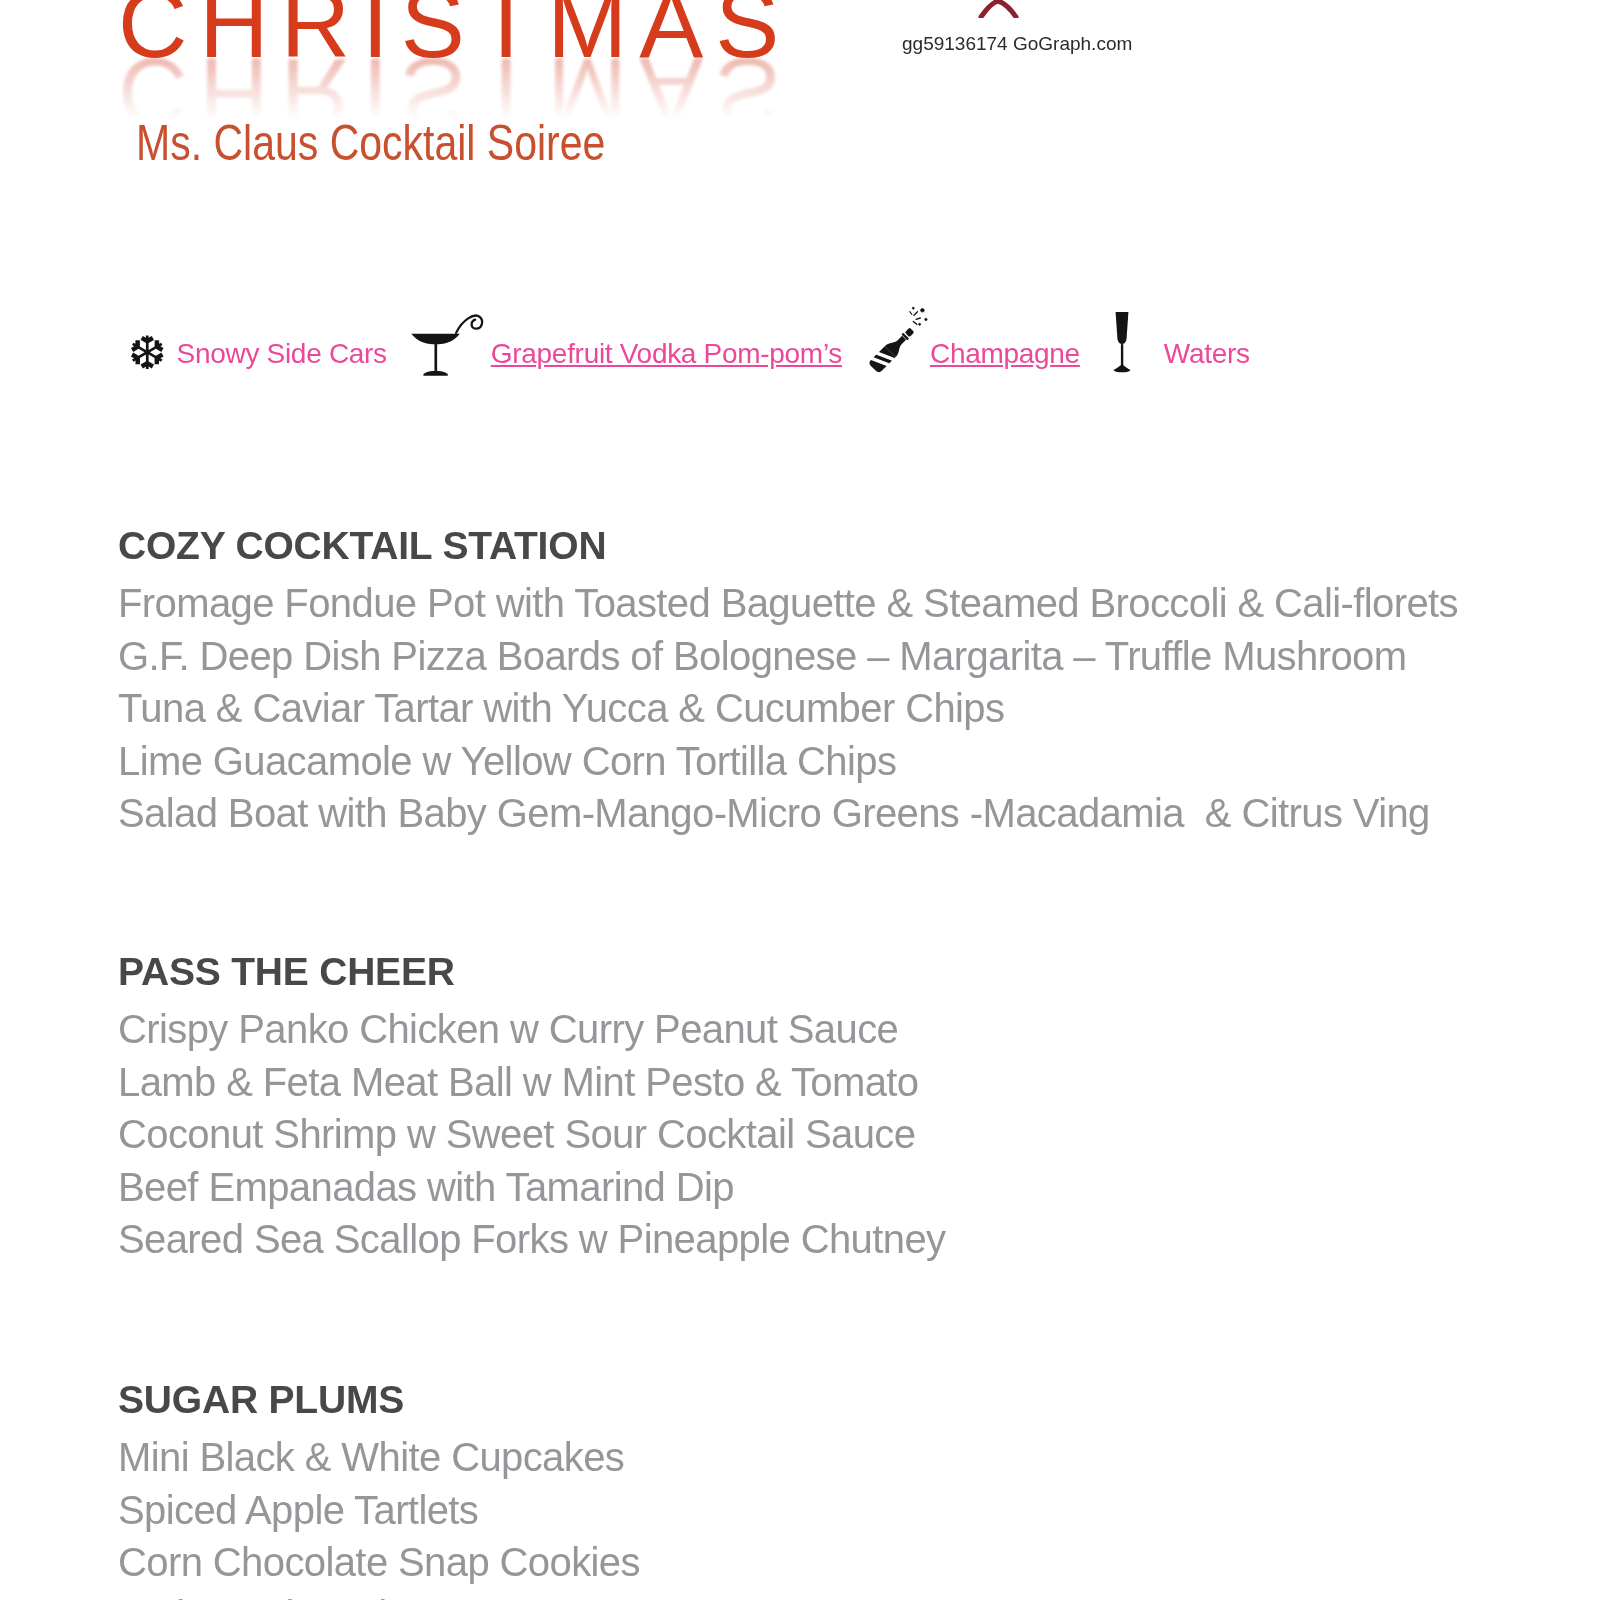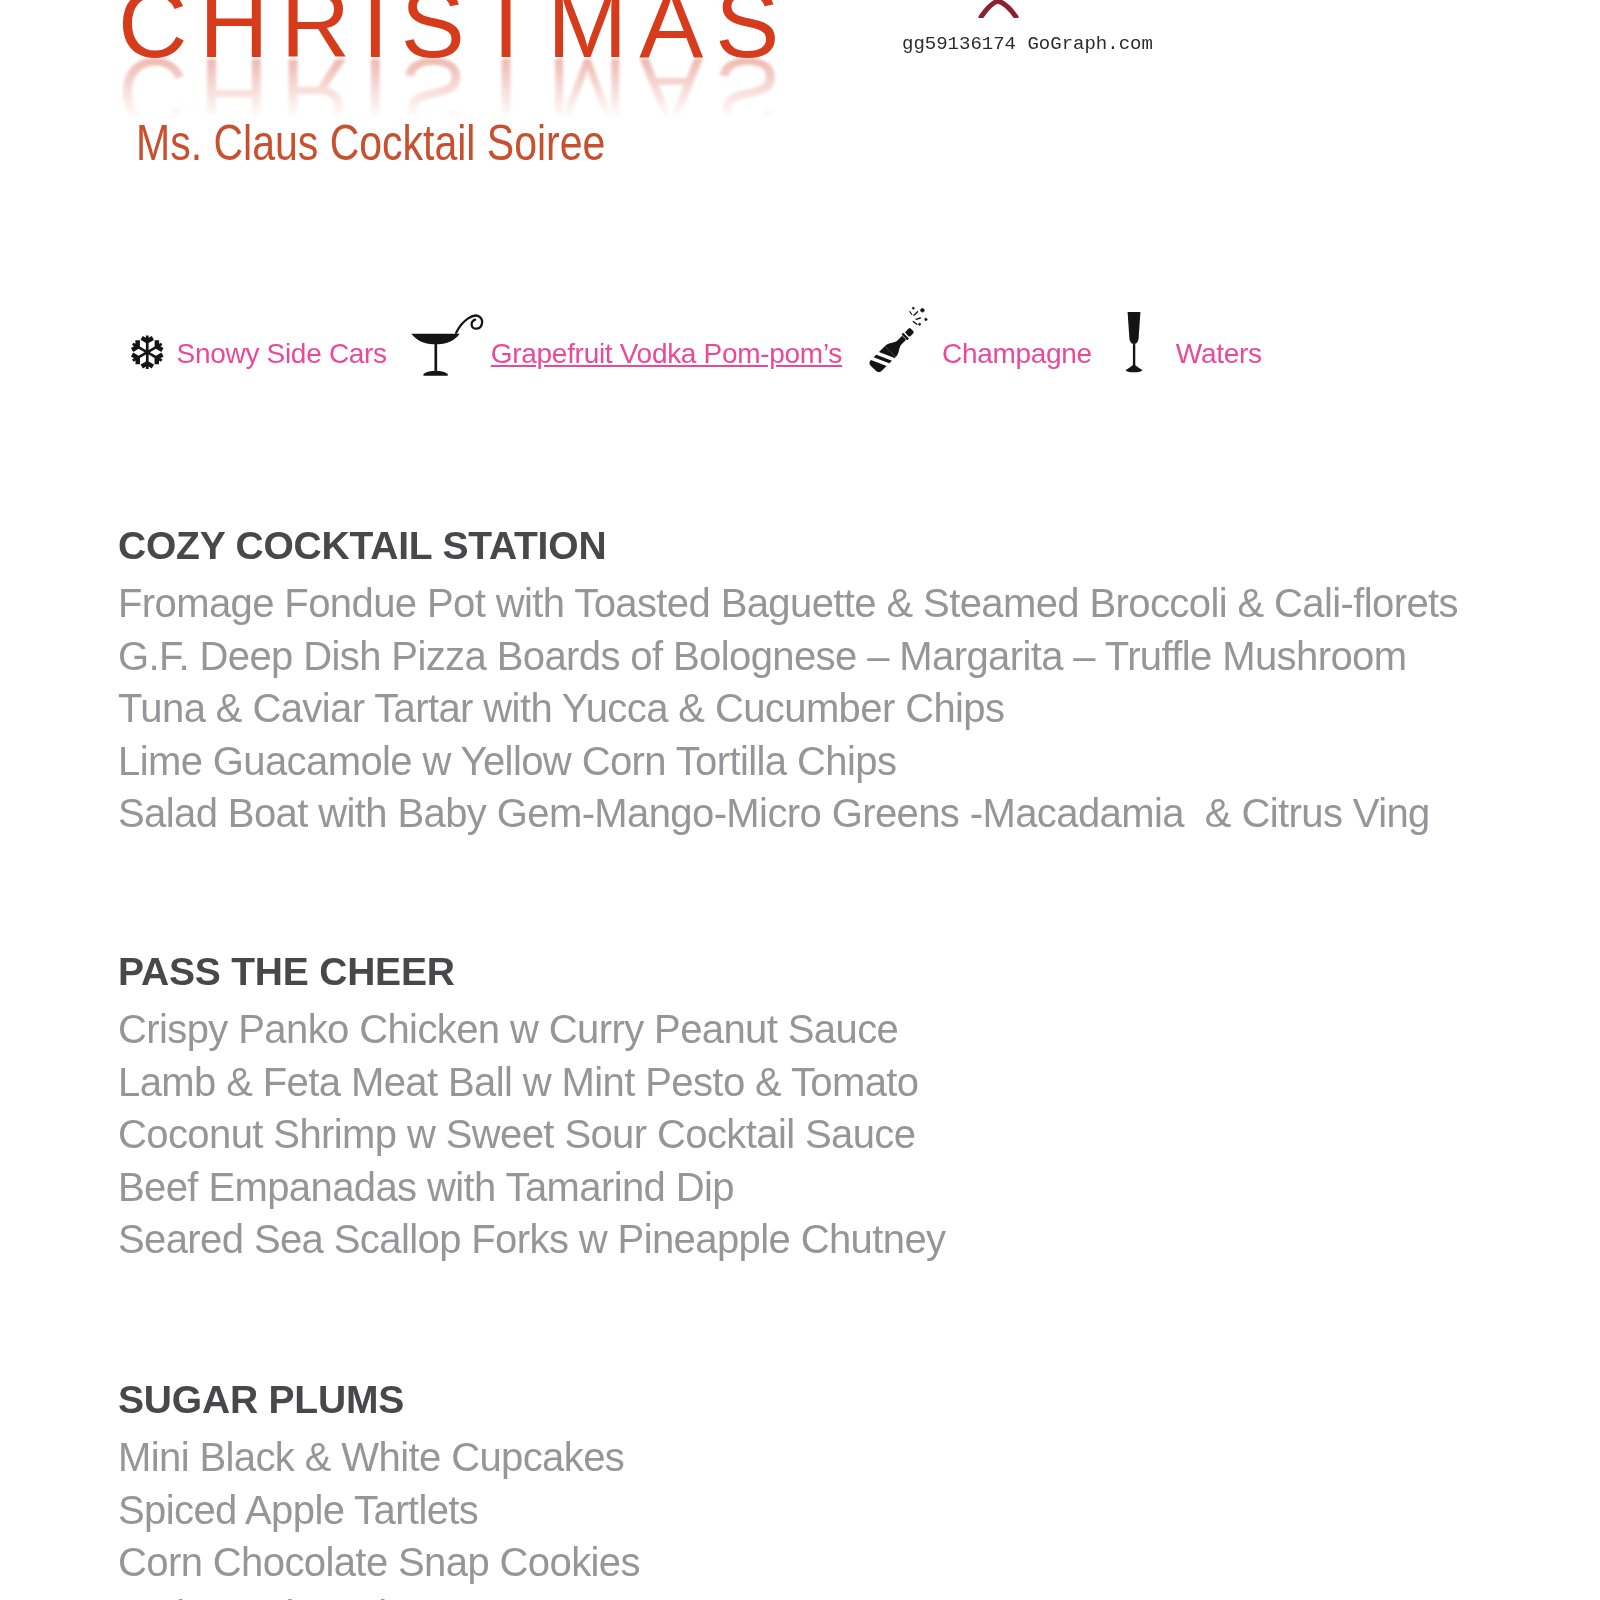--- a/index.html
+++ b/index.html
@@ -23,39 +23,39 @@
     -webkit-mask-image:linear-gradient(to bottom,transparent 22%,rgba(0,0,0,.85) 95%);
     mask-image:linear-gradient(to bottom,transparent 22%,rgba(0,0,0,.85) 95%);
   }
   .subtitle{
     position:absolute;left:136px;top:118px;
     font-size:50px;line-height:50px;color:#c8502f;white-space:nowrap;
     transform:scaleX(.82);transform-origin:left top;letter-spacing:0px;
   }
   .watermark{
     position:absolute;left:902px;top:33px;width:320px;
-    font-family:Liberation Mono, monospace;font-size:19px;color:#2b2b2b;
+    font-family:Liberation Sans, sans-serif;font-size:19px;color:#2b2b2b;
   }
   .redmark{position:absolute;left:978px;top:0px;}
   
   .drinks{
     position:absolute;left:128px;top:300px;height:82px;
     display:flex;align-items:flex-end;white-space:nowrap;
   }
   .drink-label{
     font-size:28px;color:#ec4899;letter-spacing:-.3px;margin-bottom:12px;
   }
   .snowflake{
     font-family:"DejaVu Sans",sans-serif;font-size:46px;line-height:46px;
     color:#141414;margin-bottom:6px;
   }
   .icon-martini{margin-left:22px;}
   .icon-bottle{margin-left:16px;margin-bottom:2px;}
   .icon-flute{margin-left:30px;margin-bottom:4px;}
-  .ml10{margin-left:10px;} .ml2{margin-left:6px;text-decoration:underline;} .ml14{margin-left:14px;} .ml30{margin-left:30px;}
+  .ml10{margin-left:10px;} .ml2{margin-left:6px;text-decoration:underline;} .ml14{margin-left:2px;text-decoration:underline;} .ml30{margin-left:30px;}
   
   .section{position:absolute;left:118px;width:1400px;margin-top:37px;}
   .section-heading{
     font-size:39px;line-height:46px;font-weight:700;color:#48484b;
     letter-spacing:-.2px;margin:0 0 8px 0;
   }
   .menu-item{
     font-size:40px;line-height:52.5px;color:#96969a;letter-spacing:-.6px;
     white-space:pre;
   }

